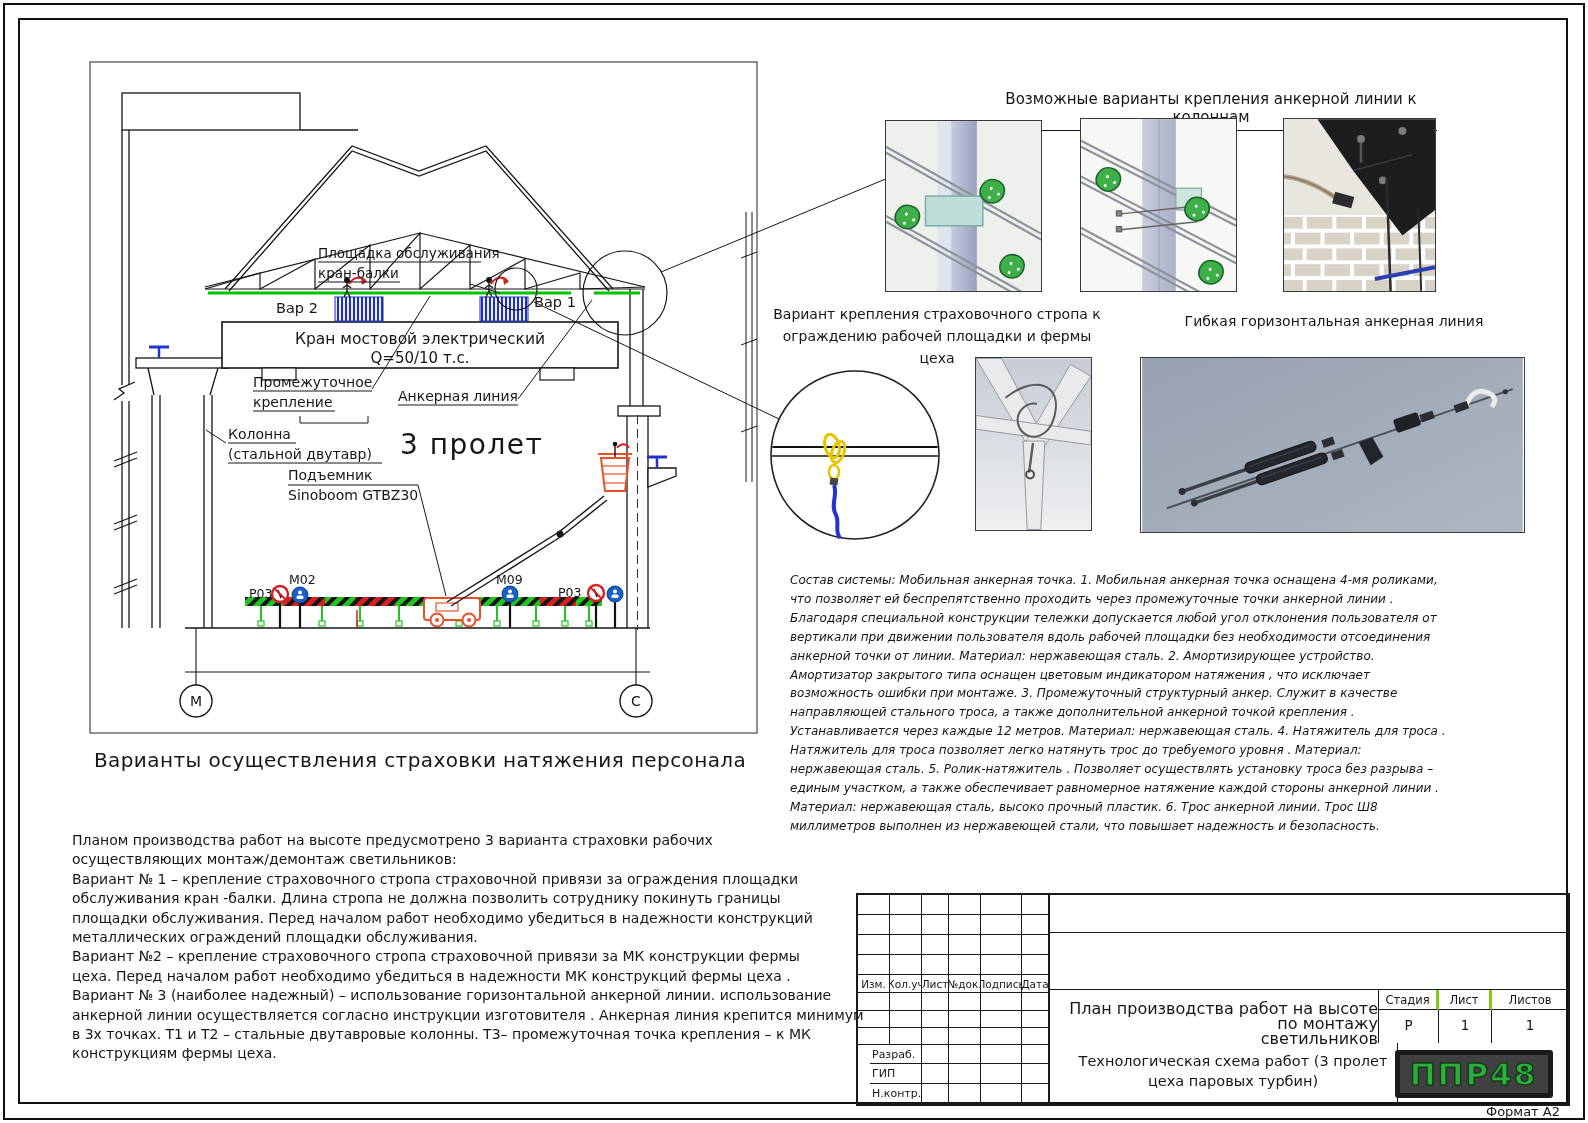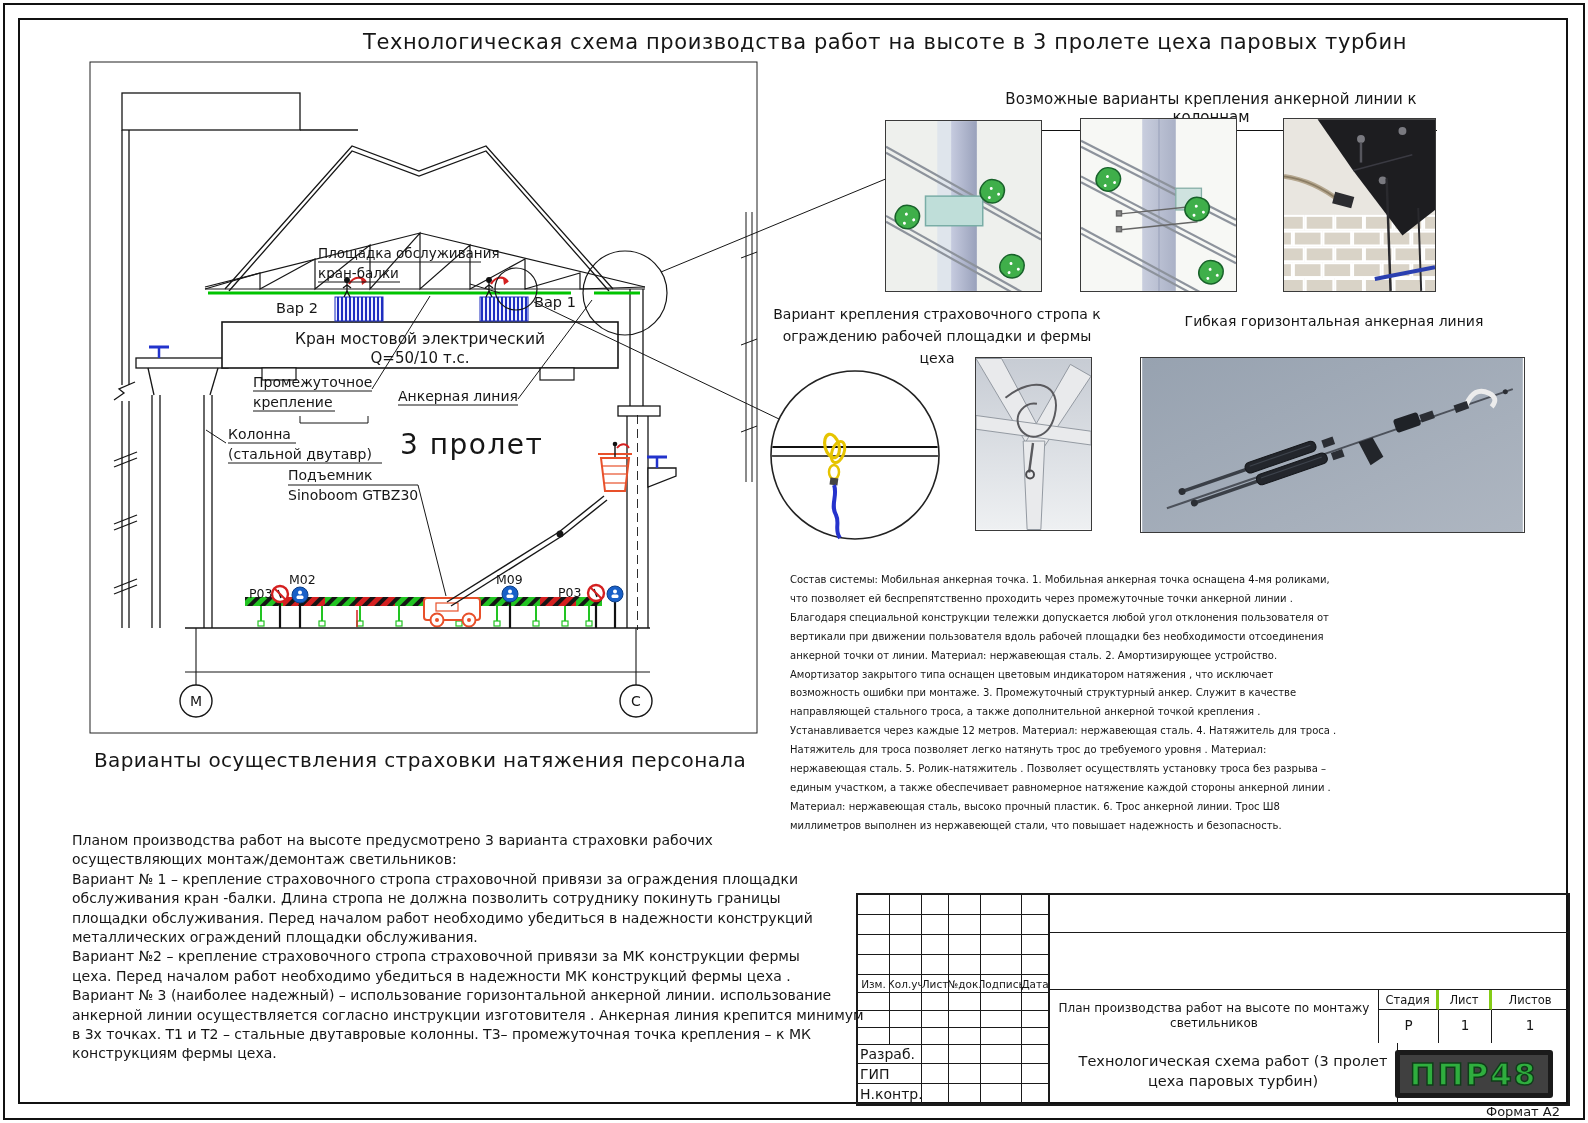--- a/index.html
+++ b/index.html
@@ -7,60 +7,59 @@
          font-family:"DejaVu Sans",sans-serif;color:#161616;}
   .abs{position:absolute;}
   .outer-border{left:3px;top:3px;width:1582px;height:1117px;border:2px solid #111;box-sizing:border-box;}
   .inner-frame{left:18px;top:18px;width:1550px;height:1086px;border:2px solid #111;box-sizing:border-box;}
   .main-title{left:335px;top:30px;width:1100px;text-align:center;font-size:21px;letter-spacing:.6px;}
   .photos-heading{left:985px;top:90px;width:452px;text-align:center;font-size:15px;
                   border-bottom:1.5px solid #111;padding-bottom:4px;}
   .caption{font-size:14px;line-height:22px;white-space:pre-line;text-align:center;}
   .cap1{left:772px;top:303px;width:330px;}
   .cap2{left:1140px;top:310px;width:388px;}
-  .system-text{left:790px;top:571px;width:782px;font-size:10px;line-height:18.9px;white-space:pre-line;}
+  .system-text{left:790px;top:571px;width:782px;font-size:12px;line-height:18.9px;white-space:pre-line;font-style:italic;}
   .variants-heading{left:94px;top:748px;font-size:20px;letter-spacing:.4px;}
   .variants-body{left:72px;top:831px;width:792px;font-size:14px;line-height:19.4px;white-space:pre-line;}
   .photo{border:1px solid #3a3a3a;box-sizing:border-box;background:#fff;}
   
   .tb{left:856px;top:893px;width:714px;height:213px;border:2px solid #1a1a1a;box-sizing:border-box;}
   .tb .abs{box-sizing:border-box;}
   .tb-grid{left:0;top:0;width:192px;height:209px;border-right:2px solid #1a1a1a;display:grid;
            grid-template-columns:32px 32px 27px 32px 41px 26px;
            grid-template-rows:20px 20px 20px 20px 18px 18px 17px 17px 19px 20px 20px;}
   .tc{border-right:1px solid #1a1a1a;border-bottom:1px solid #1a1a1a;font-size:10.5px;
       display:flex;align-items:center;justify-content:center;overflow:hidden;}
   .tc.lastcol{border-right:none;}
-  .tc.lab{justify-content:flex-start;padding-left:2px;font-size:14px;}
+  .tc.lab{justify-content:flex-start;padding-left:2px;font-size:11px;margin-left:12px;}
   .tc.span2{grid-column:1 / span 2;}
   .band1{left:192px;top:0;width:518px;height:38px;border-bottom:1px solid #1a1a1a;}
   .band2{left:192px;top:38px;width:518px;height:57px;border-bottom:1.5px solid #1a1a1a;}
   .cellC{left:192px;top:95px;width:329px;height:53px;border-right:1.5px solid #1a1a1a;
-         font-size:12px;line-height:15px;text-align:center;white-space:pre-line;padding-top:11px;}
+         font-size:16px;line-height:15px;text-align:right;white-space:pre-line;padding-top:11px;}
   .stg{border-right:3px solid #84cc16;border-bottom:1px solid #1a1a1a;text-align:center;font-size:11.5px;padding-top:3px;}
   .stgv{border-right:1px solid #1a1a1a;text-align:center;font-size:13.5px;padding-top:7px;}
   .cellD{left:192px;top:148px;width:329px;height:61px;border-right:1.5px solid #1a1a1a;
          font-size:14.5px;line-height:20px;text-align:center;white-space:pre-line;padding-top:8px;margin-left:19px;}
   .logo-cell{left:521px;top:148px;width:189px;height:61px;display:flex;align-items:center;justify-content:center;}
   .logo-box{width:158px;height:48px;border:5px solid #1b1b1b;border-radius:3px;background:#404040;
             display:flex;align-items:center;justify-content:center;box-sizing:border-box;}
   .logo-text{font-size:31px;font-weight:700;letter-spacing:2px;color:#2fae3e;
              -webkit-text-stroke:1.5px #0e3d18;}
   .format-label{left:1400px;top:1104px;width:160px;text-align:right;font-size:13px;}
   svg text{font-family:"DejaVu Sans",sans-serif;fill:#161616;}
 </style>
 </head>
 <body>
 
 <div class="sheet">
 
   <div class="abs outer-border"></div>
   <div class="abs inner-frame"></div>
 
-  <div class="abs main-title">Технологическая схема производства работ на высоте в 3 пролете цеха паровых турбин</div>
 
   <svg class="abs" style="left:0;top:0" width="1588" height="1123" viewBox="0 0 1588 1123">
     <defs>
       <pattern id="hatchBlue" width="4" height="4" patternUnits="userSpaceOnUse">
         <rect width="4" height="4" fill="#eef0ff"></rect>
         <rect x="1" width="2" height="4" fill="#1f2ec0"></rect>
       </pattern>
       <pattern id="hatchFloor" width="9" height="9" patternUnits="userSpaceOnUse" patternTransform="rotate(45)">
         <rect width="9" height="9" fill="#22c422"></rect>
         <rect width="4" height="9" fill="#151515"></rect>

